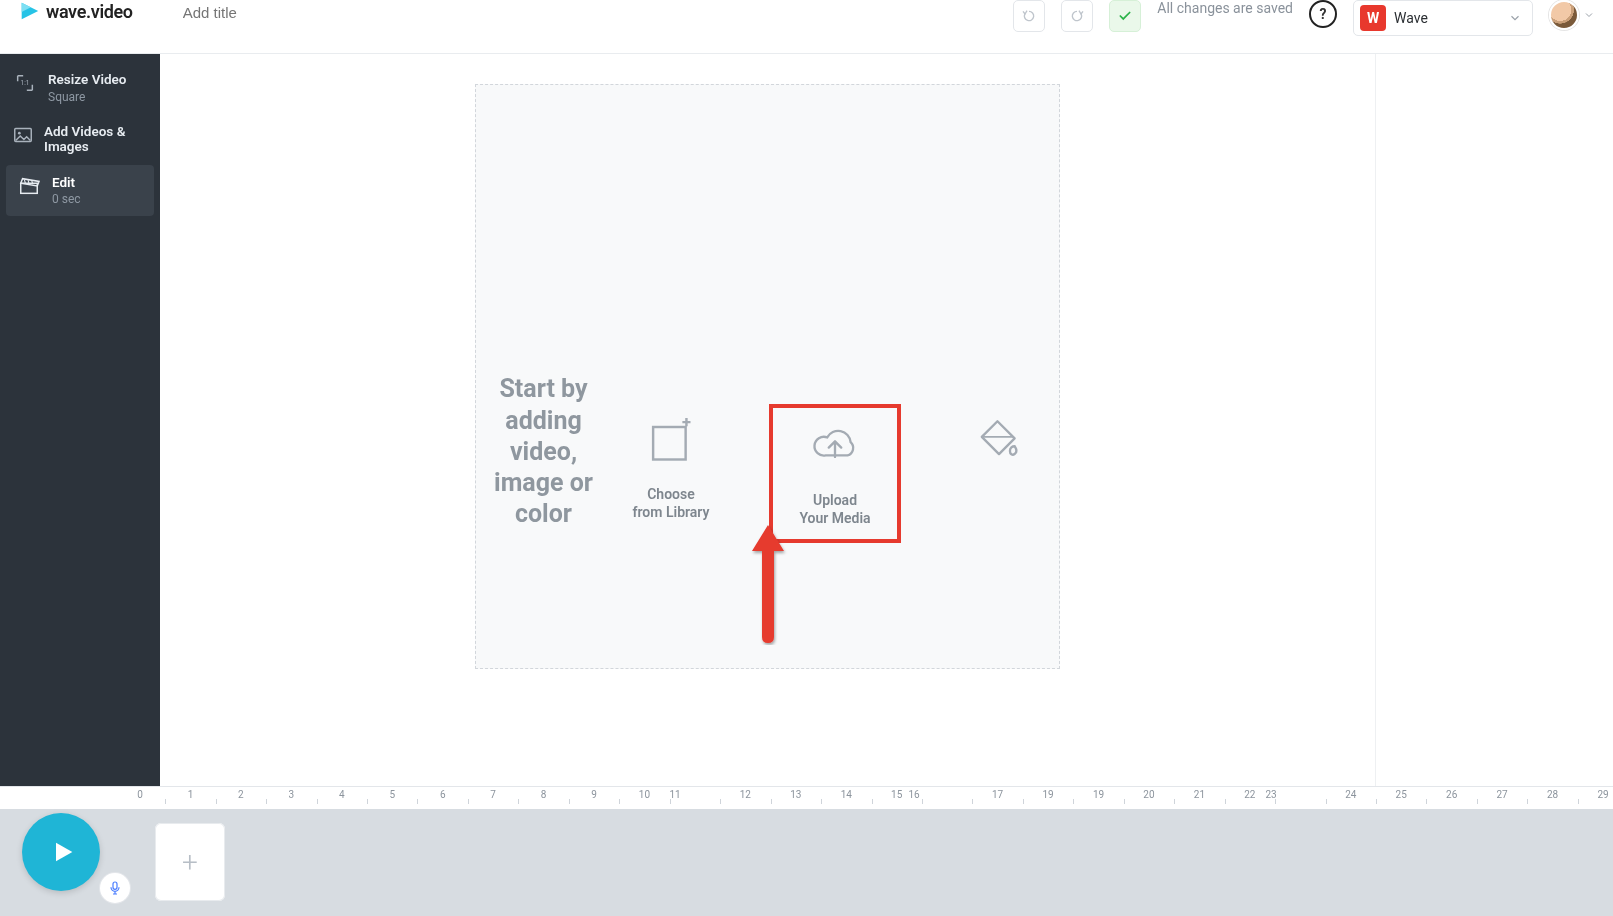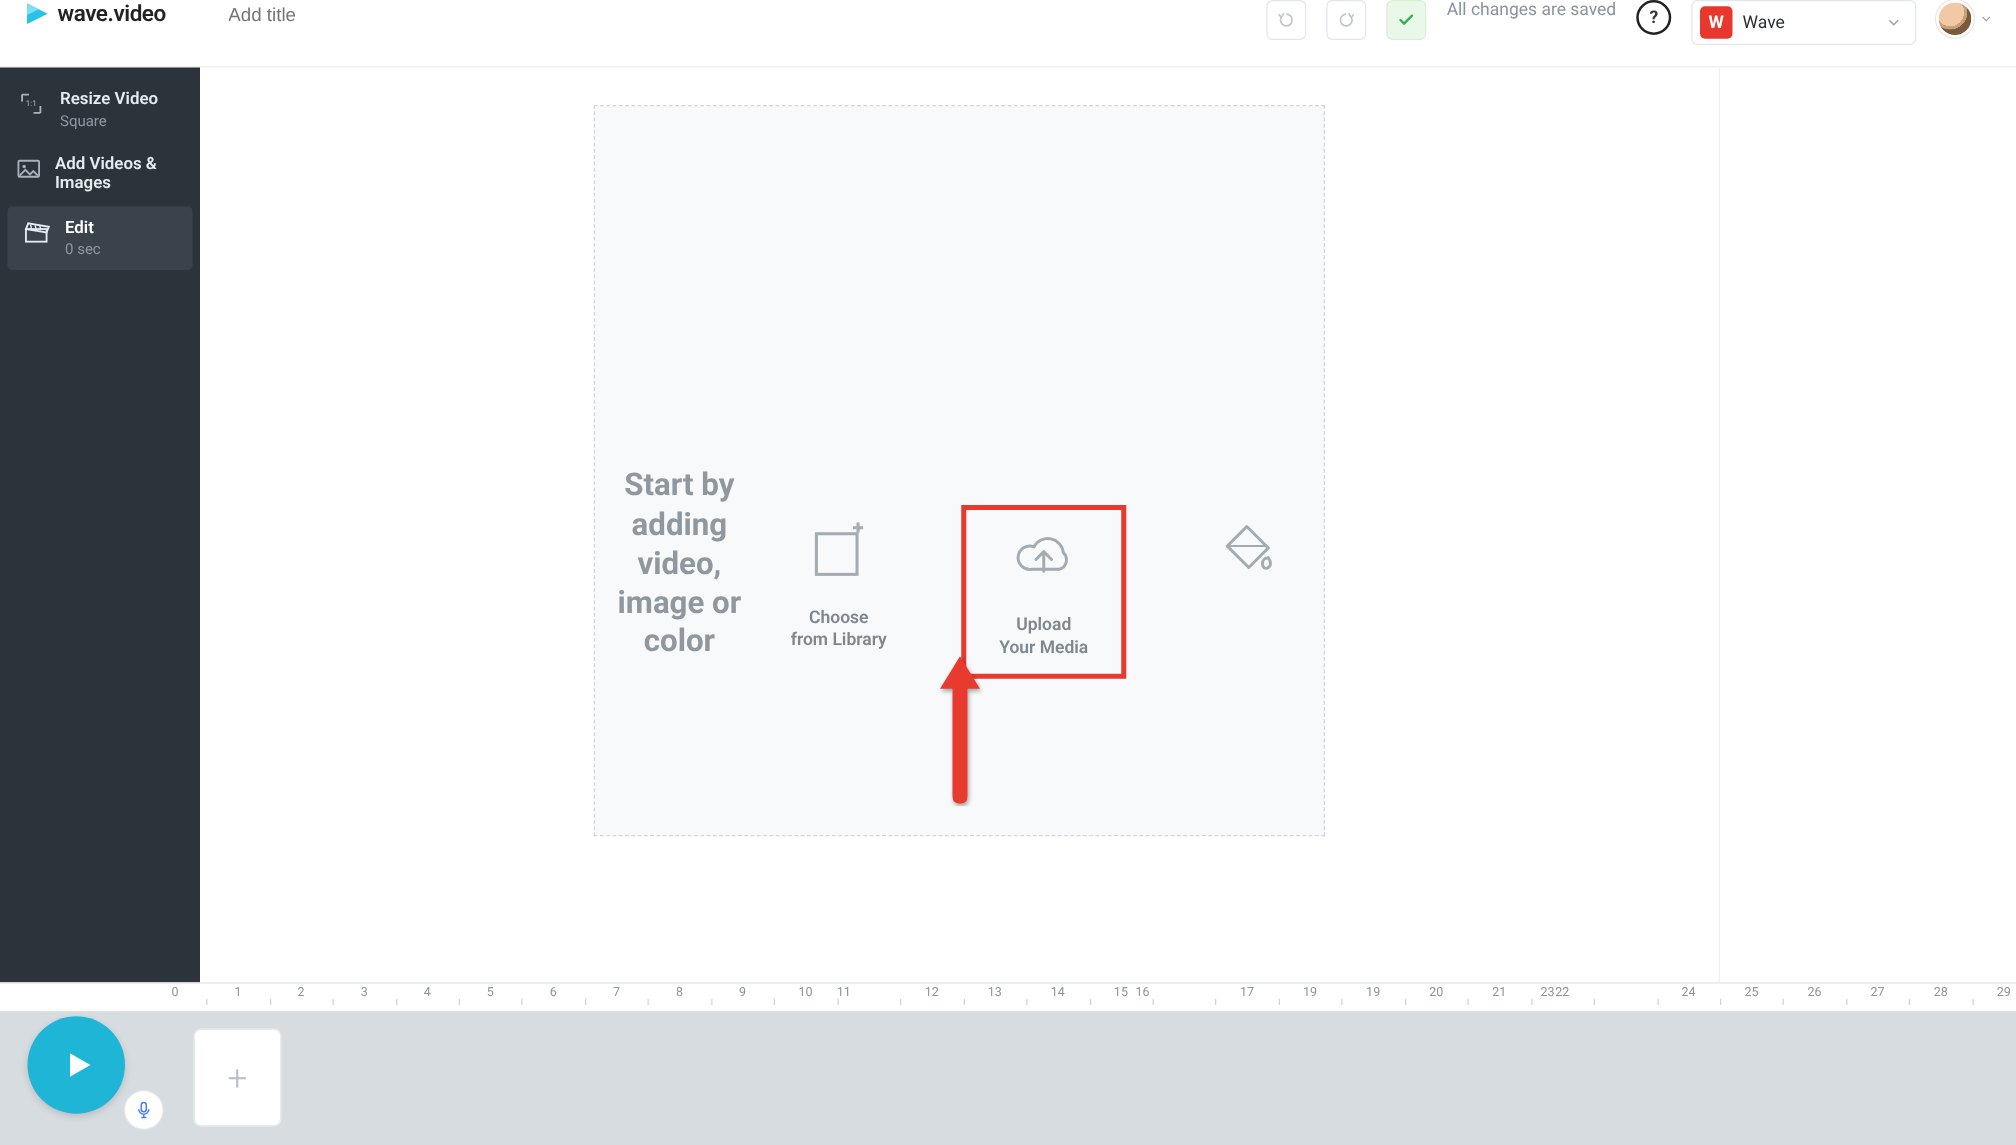--- a/index.html
+++ b/index.html
@@ -389,21 +389,21 @@
       <div class="tick" style="left: 1048.07px;">19</div>
       <div class="minor" style="left: 1073.29px;"></div>
       <div class="tick" style="left: 1098.52px;">19</div>
       <div class="minor" style="left: 1123.74px;"></div>
       <div class="tick" style="left: 1148.97px;">20</div>
       <div class="minor" style="left: 1174.19px;"></div>
       <div class="tick" style="left: 1199.41px;">21</div>
       <div class="minor" style="left: 1224.64px;"></div>
       <div class="tick" style="left: 1249.86px;">22</div>
       <div class="minor" style="left: 1275.09px;"></div>
-      <div class="tick" style="left: 1238px;">23</div>
+      <div class="tick" style="left: 1271px;">23</div>
       <div class="minor" style="left: 1325.53px;"></div>
       <div class="tick" style="left: 1350.76px;">24</div>
       <div class="minor" style="left: 1375.98px;"></div>
       <div class="tick" style="left: 1401.21px;">25</div>
       <div class="minor" style="left: 1426.43px;"></div>
       <div class="tick" style="left: 1451.66px;">26</div>
       <div class="minor" style="left: 1476.88px;"></div>
       <div class="tick" style="left: 1502.1px;">27</div>
       <div class="minor" style="left: 1527.33px;"></div>
       <div class="tick" style="left: 1552.55px;">28</div>

